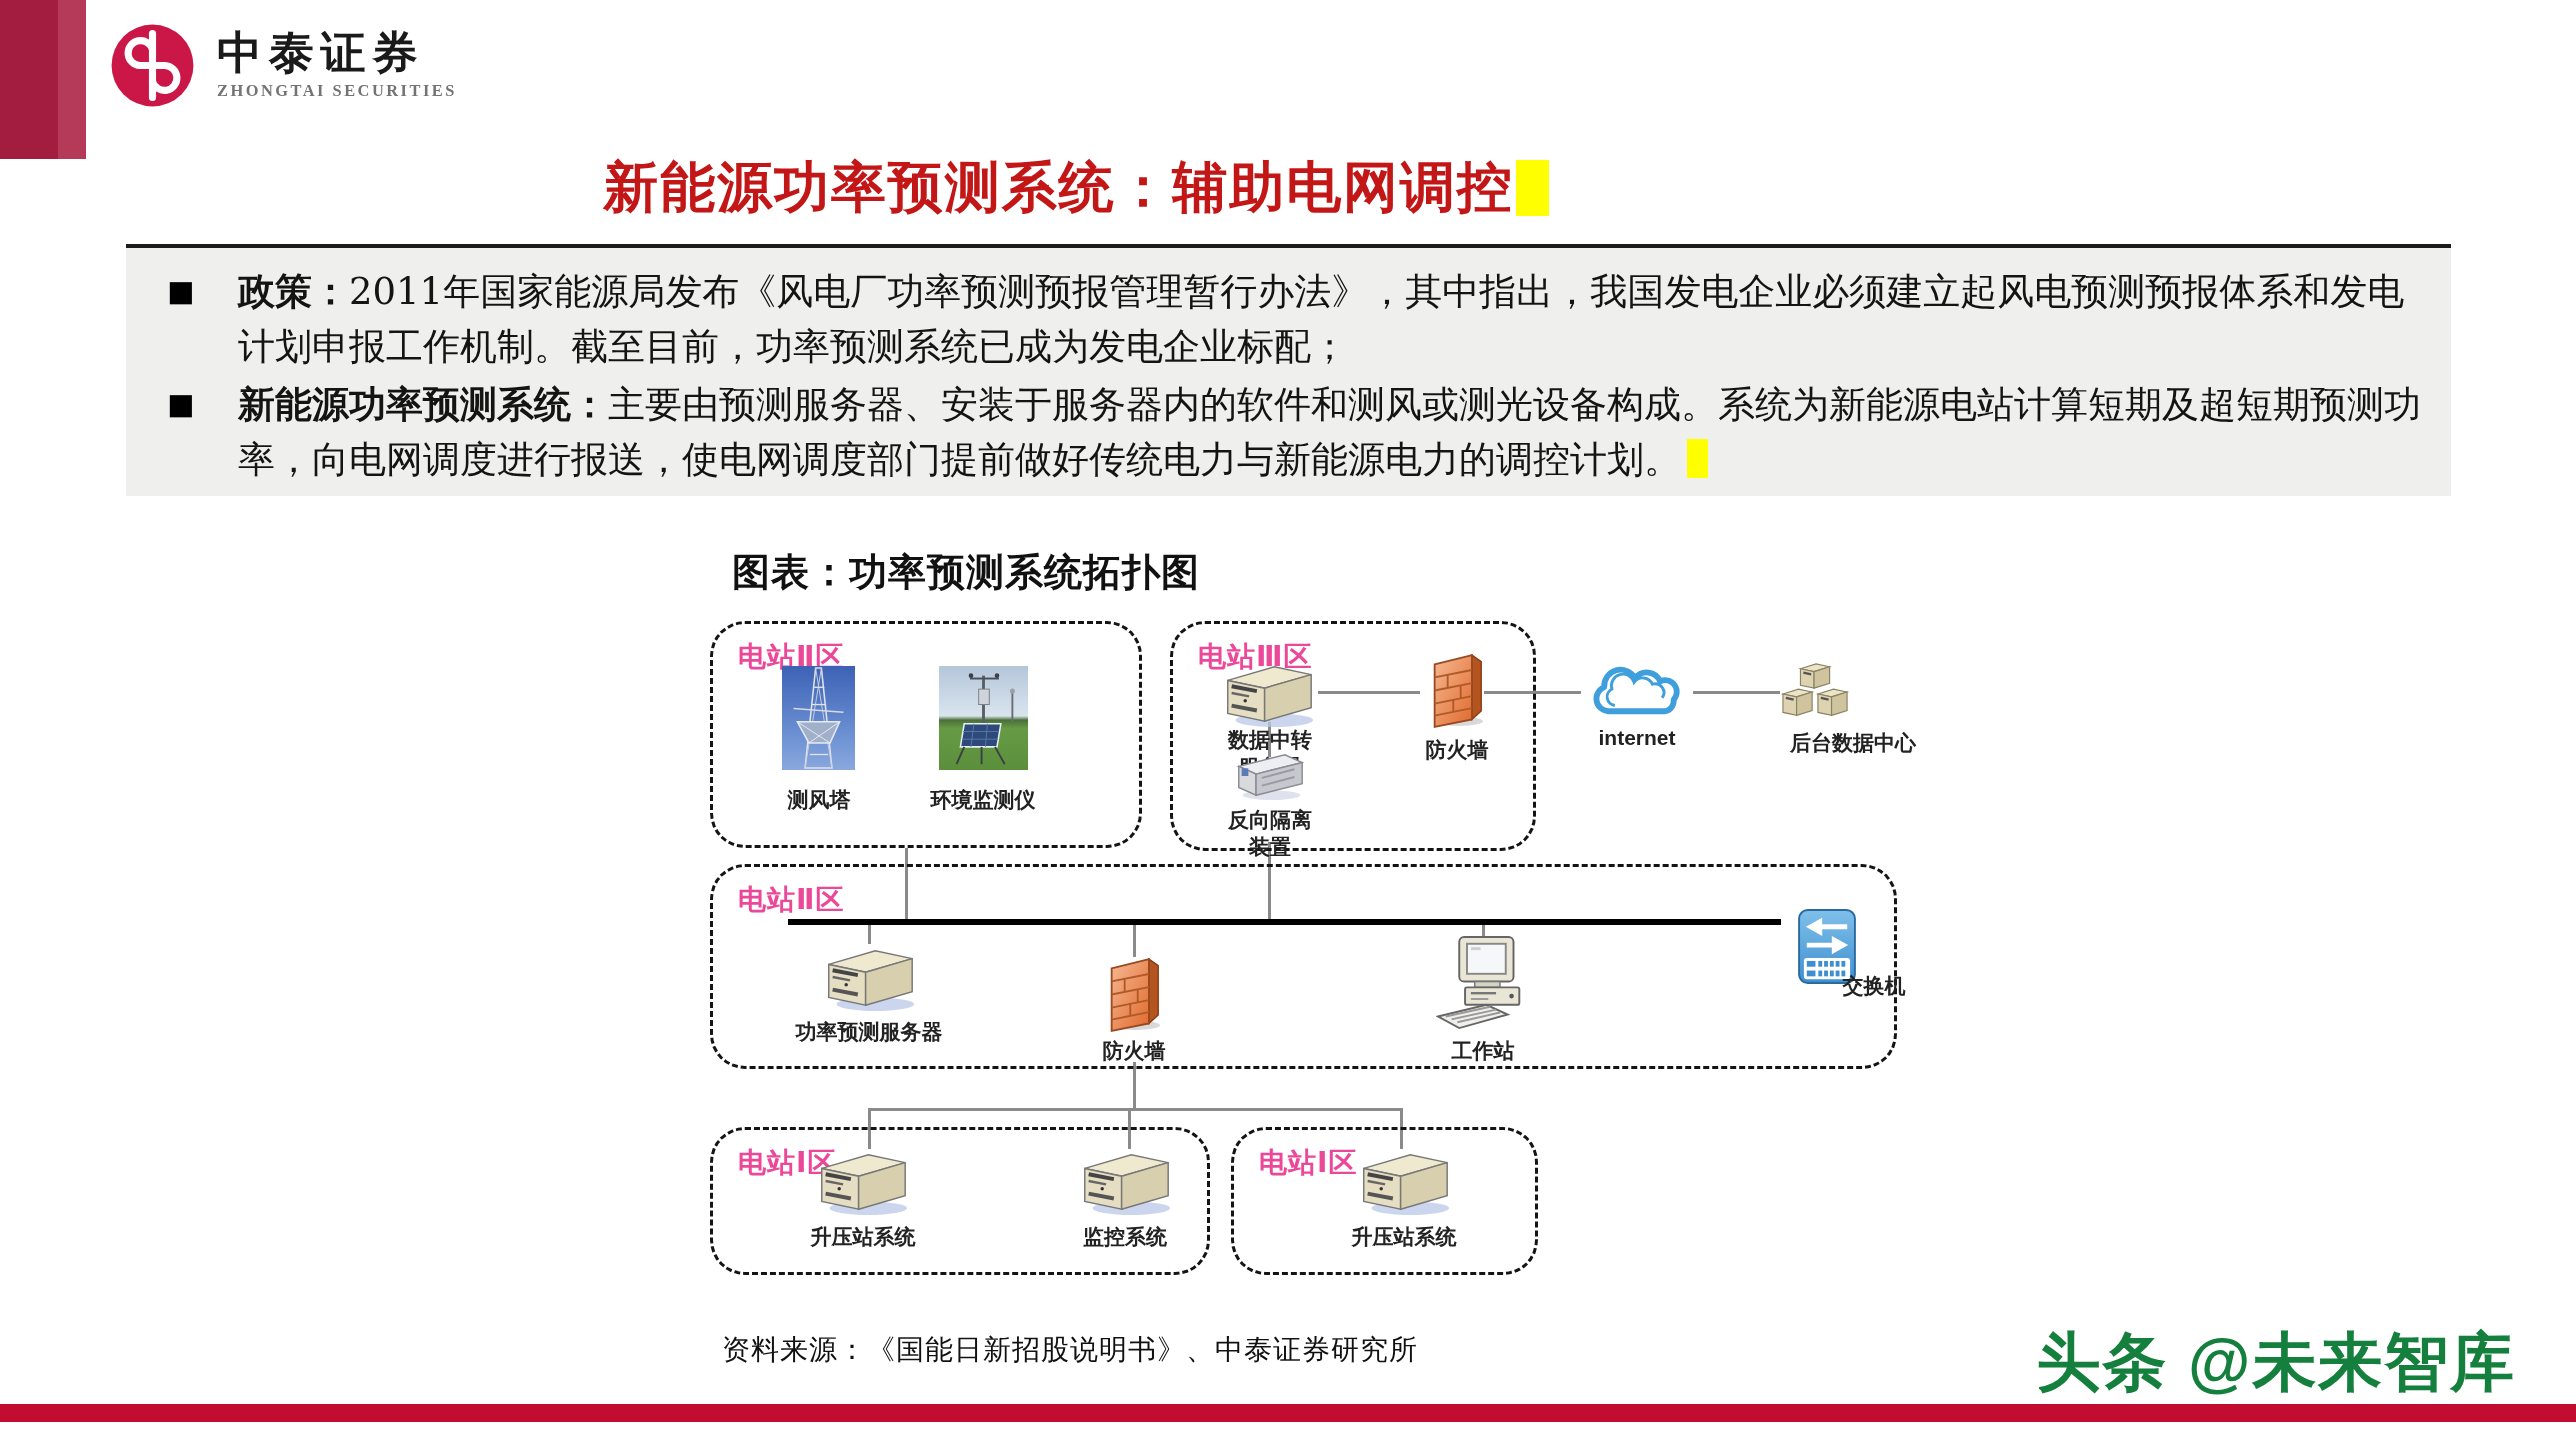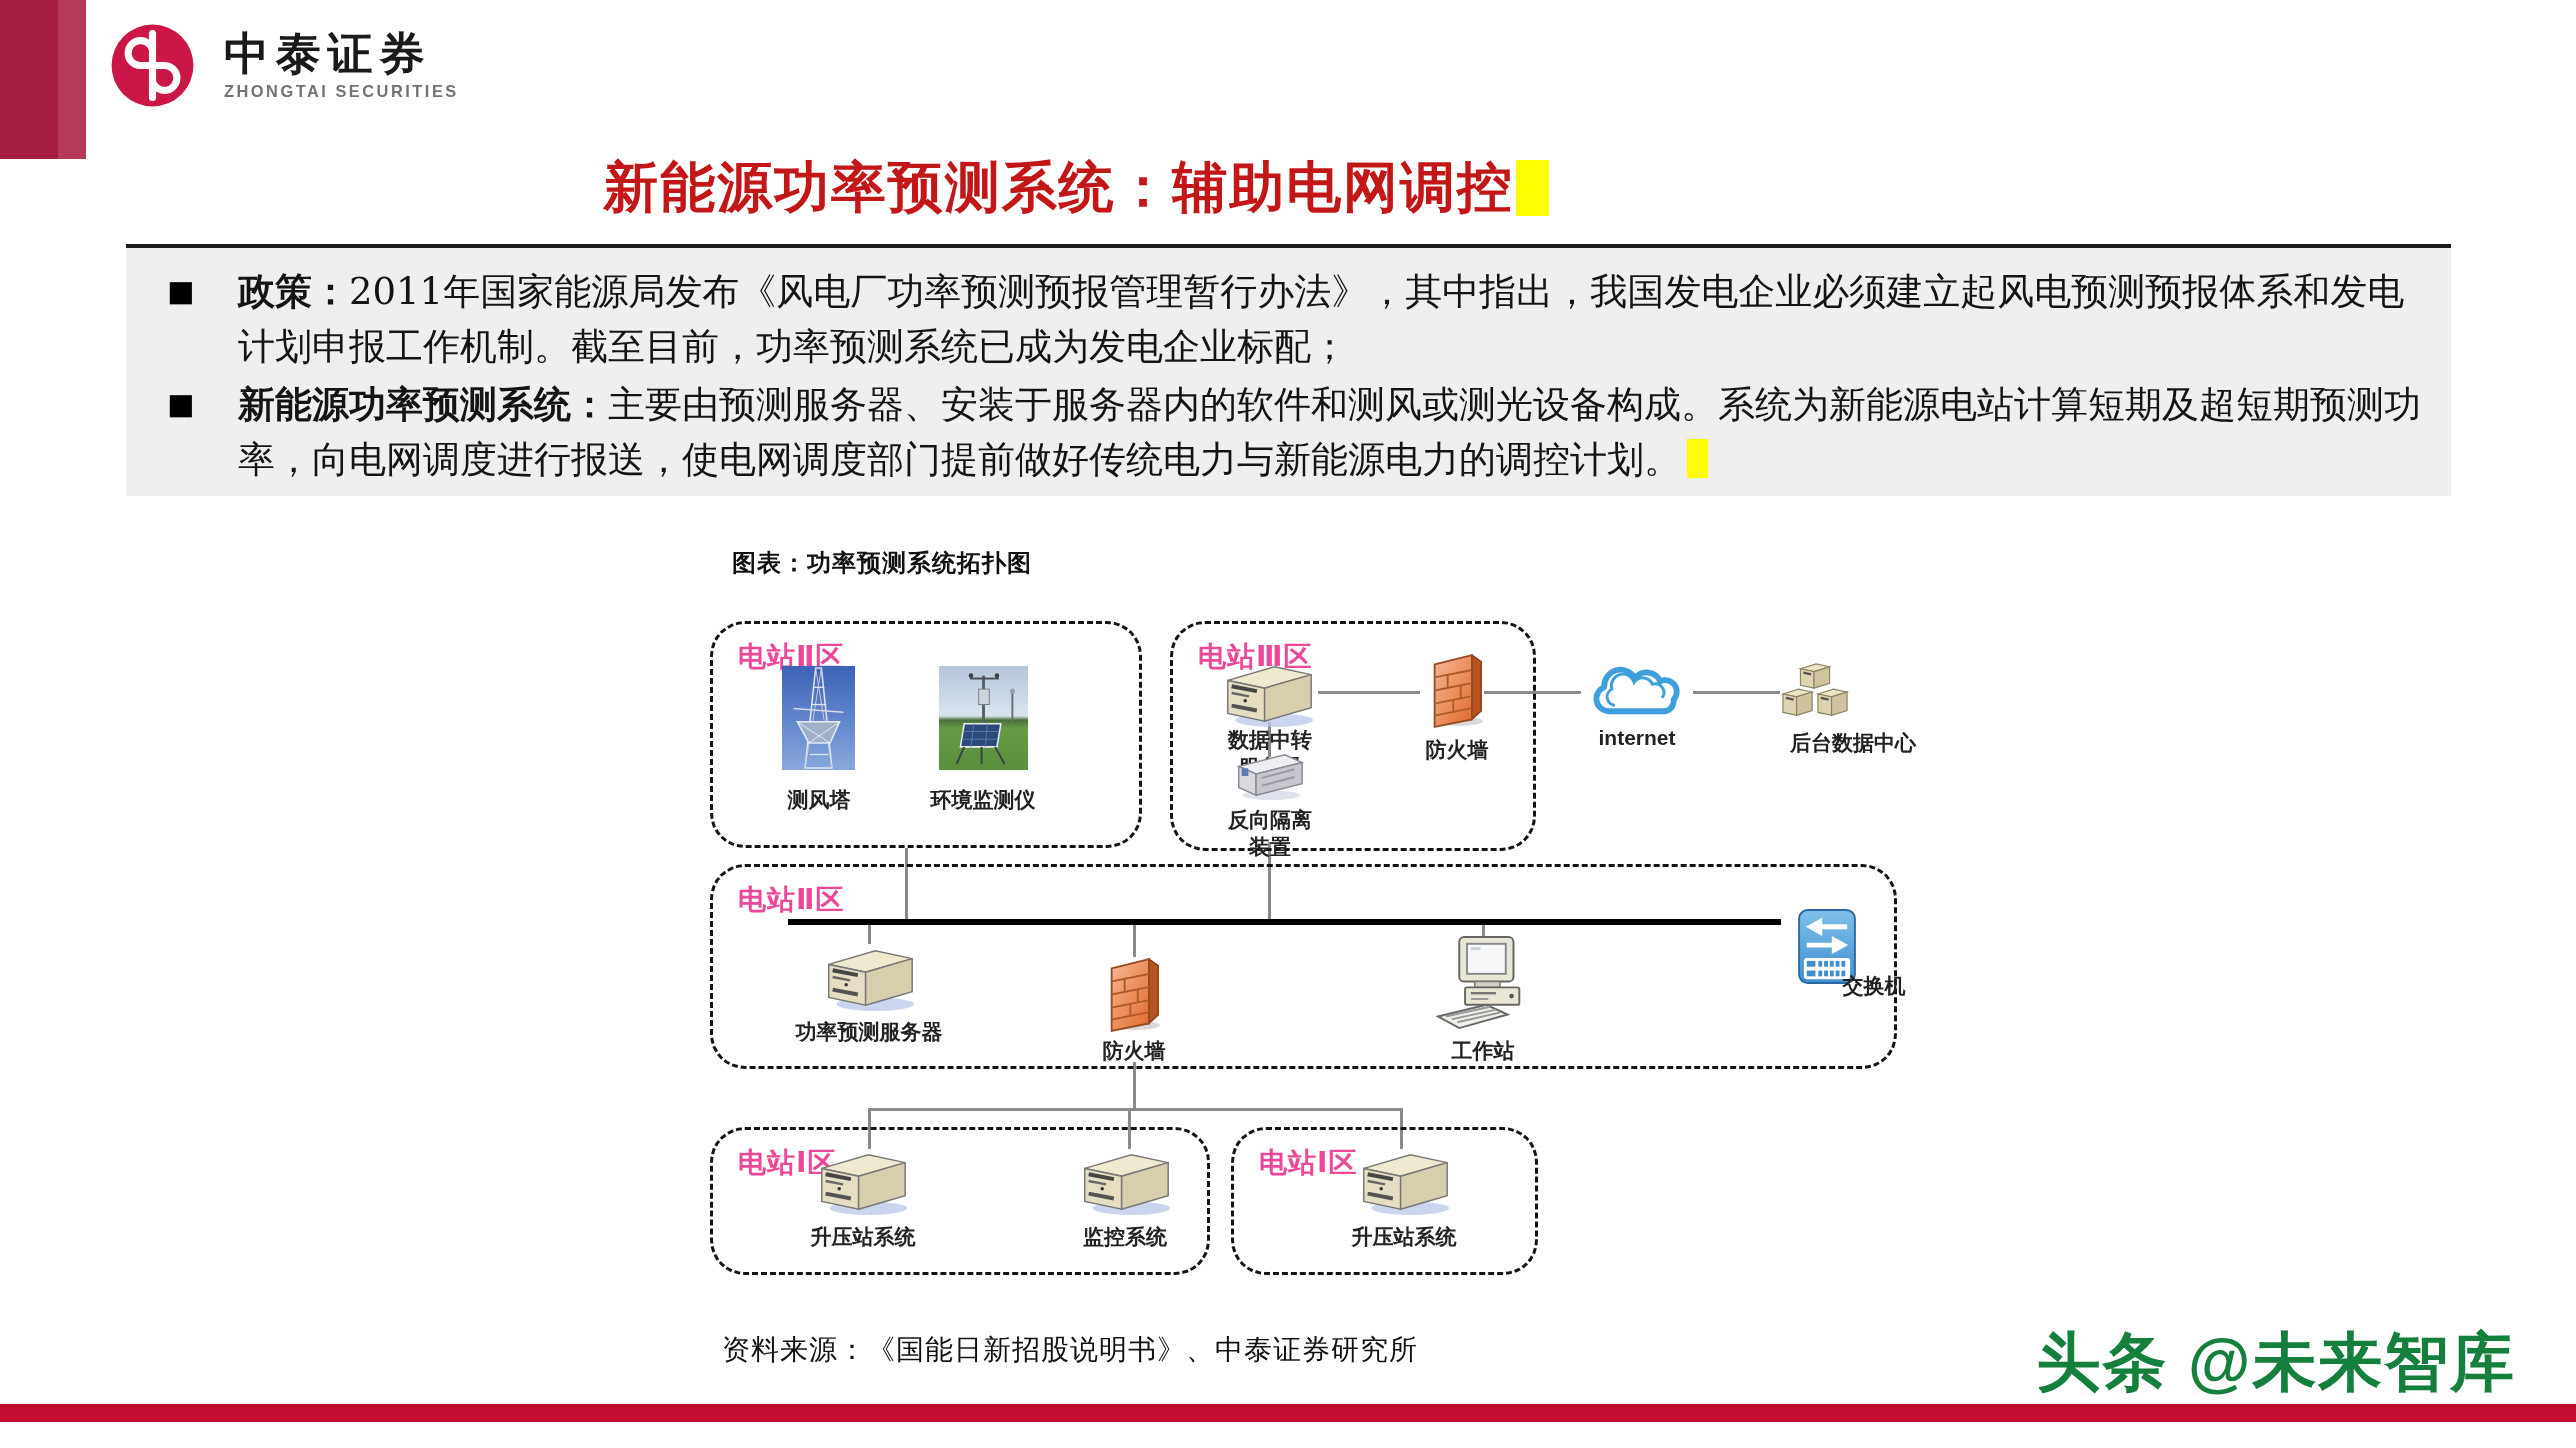--- a/index.html
+++ b/index.html
@@ -4,21 +4,21 @@
 <style>
   html,body{margin:0;padding:0;}
   body{
     width:2576px;height:1449px;position:relative;background:#ffffff;
     font-family:"Liberation Sans","DejaVu Sans",sans-serif;overflow:hidden;
   }
   
   .bar{position:absolute;top:0;}
   .bar-dark{left:0;width:58px;height:159px;background:#a21d40;}
   .bar-light{left:58px;width:28px;height:159px;background:#b53a5a;}
-  .logo{position:absolute;left:108px;top:21px;display:flex;align-items:center;gap:27px;}
+  .logo{position:absolute;left:108px;top:21px;display:flex;align-items:center;gap:20px;font-family:Liberation Serif, serif;}
   .logo-mark{width:89px;height:89px;}
   .logo-cn{font-size:45px;font-weight:bold;color:#1a1a1a;letter-spacing:6.8px;line-height:1.05;}
   .logo-en{font-size:16.4px;font-weight:bold;color:#737373;letter-spacing:2.5px;margin-top:3.9px;}
   
   .title-row{position:absolute;left:0;top:151px;width:2152px;text-align:center;white-space:nowrap;}
   .page-title{
     display:inline;font-family:"DejaVu Serif","Liberation Serif",serif;
     font-size:55px;font-weight:bold;color:#c31616;letter-spacing:1.9px;
   }
   .title-highlight{display:inline-block;width:33px;height:56px;background:#ffff00;vertical-align:-9.7px;margin-left:1.9px;}
@@ -29,21 +29,21 @@
     padding:15.5px 25px 0 37px;
   }
   .bullet{position:relative;padding-left:75px;font-family:"DejaVu Serif","Liberation Serif",serif;
     font-size:37px;line-height:55px;color:#141414;}
   .bullet + .bullet{margin-top:3.9px;}
   .bullet-marker{position:absolute;left:3.9px;top:0px;font-size:29px;line-height:55px;color:#000;font-family:"DejaVu Sans",sans-serif;}
   .bullet-label{font-weight:bold;}
   .text-cursor{display:inline-block;width:21px;height:39px;background:#ffff00;vertical-align:-5.8px;margin-left:5.8px;}
   
   .fig-caption{position:absolute;left:732px;top:547px;font-family:"DejaVu Serif","Liberation Serif",serif;
-    font-size:24px;font-weight:bold;color:#111;letter-spacing:1px;}
+    font-size:38px;font-weight:bold;color:#111;letter-spacing:1px;}
   .zone{position:absolute;border:3.9px dashed #141414;border-radius:35px;box-sizing:border-box;background:transparent;}
   .zone-label{position:absolute;font-size:28px;font-weight:bold;color:#ec4899;letter-spacing:1px;}
   .node-label{position:absolute;transform:translateX(-50%);font-size:21px;font-weight:bold;color:#222;
     white-space:nowrap;text-align:center;line-height:27px;}
   .conn{position:absolute;background:#8a8a8a;}
   .bus{position:absolute;background:#000;height:5.8px;}
   .icon{position:absolute;}
   .photo{position:absolute;overflow:hidden;}
   .photo-tower{background:linear-gradient(180deg,#3d62b5 0%,#6f93d4 70%,#8aa8dd 100%);}
   .src-line{position:absolute;left:722px;top:1331px;font-family:"DejaVu Serif","Liberation Serif",serif;

